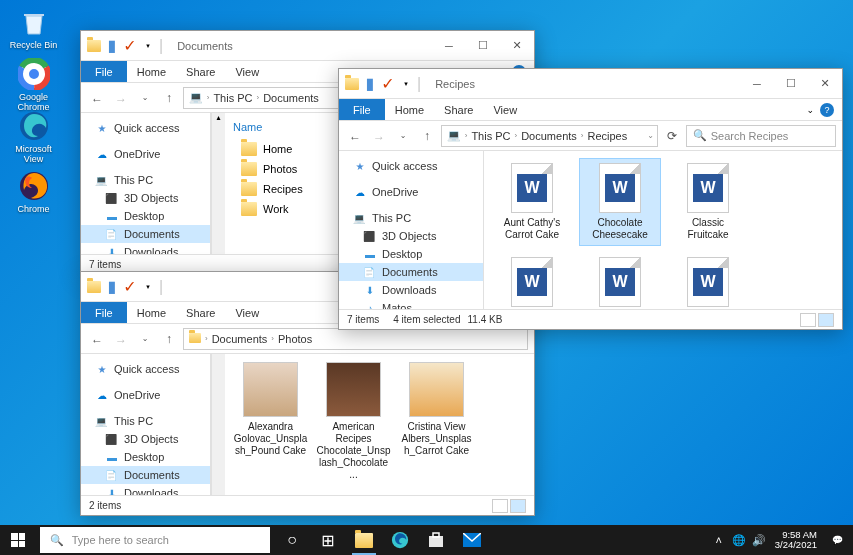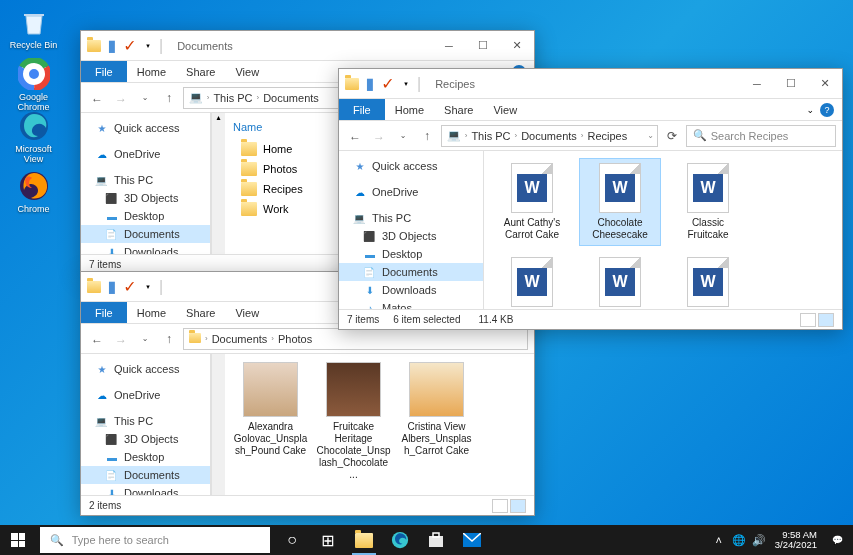--- a/index.html
+++ b/index.html
@@ -302,21 +302,21 @@
     </div>
     <div class="scroll-hint"></div>
     <div class="content">
       <div class="file-grid">
         <div class="photo-tile">
             <div class="photo-img" style="background:linear-gradient(#e8d5c4,#c9a67e)"></div>
             <div class="file-label">Alexandra Golovac_Unsplash_Pound Cake</div>
           </div>
         <div class="photo-tile">
             <div class="photo-img" style="background:linear-gradient(#5a3825,#8b5a3c)"></div>
-            <div class="file-label">Fruitcake Heritage Chocolate_Unsplash_Chocolate ...</div>
+            <div class="file-label">American Recipes Chocolate_Unsplash_Chocolate ...</div>
           </div>
         <div class="photo-tile">
             <div class="photo-img" style="background:linear-gradient(#f5e6c8,#e8a854)"></div>
             <div class="file-label">Cristina View Albers_Unsplash_Carrot Cake</div>
           </div>
       </div>
     </div>
   </div>
   <div class="status-bar">
     <span>2 items</span>
@@ -453,22 +453,22 @@
           <div class="file-tile">
             <div class="word-ico">
               <div class="word-badge">W</div>
             </div>
           </div>
         </div>
     </div>
   </div>
   <div class="status-bar">
     <span>7 items</span>
-    <span style="margin-left:14px">6 item selected</span>
-    <span style="margin-left:18px">11.4 KB</span>
+    <span style="margin-left:14px">4 item selected</span>
+    <span style="margin-left:7px">11.4 KB</span>
     <div class="spacer"></div>
     <div class="view-sw">
         <div></div>
         <div style="background:#cce8ff"></div>
       </div>
   </div>
 </div>
 
 <div class="taskbar">
   <div class="start-btn">

